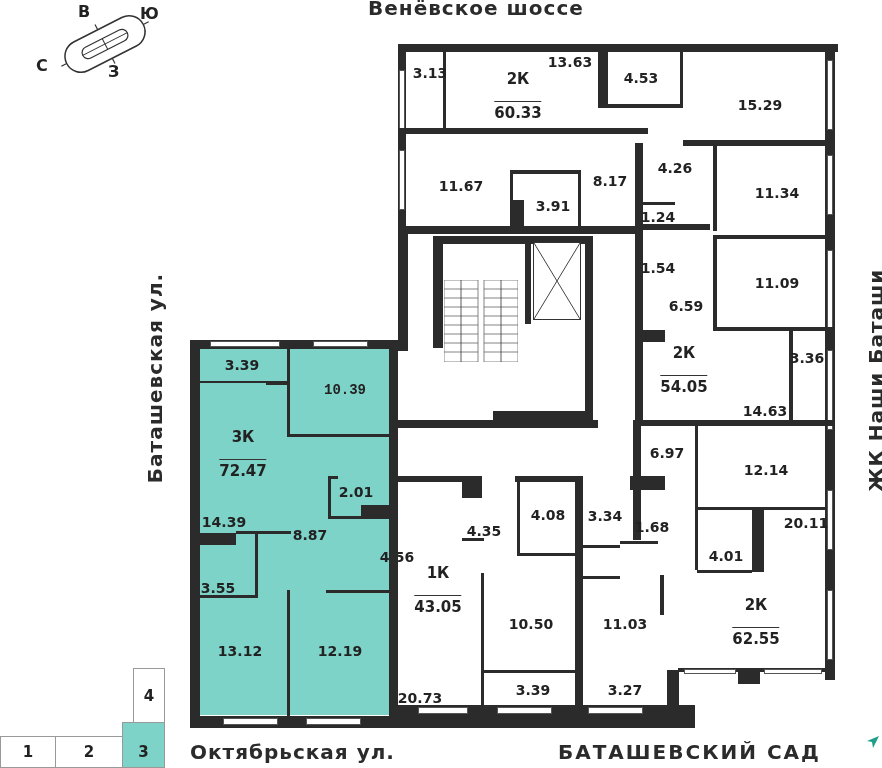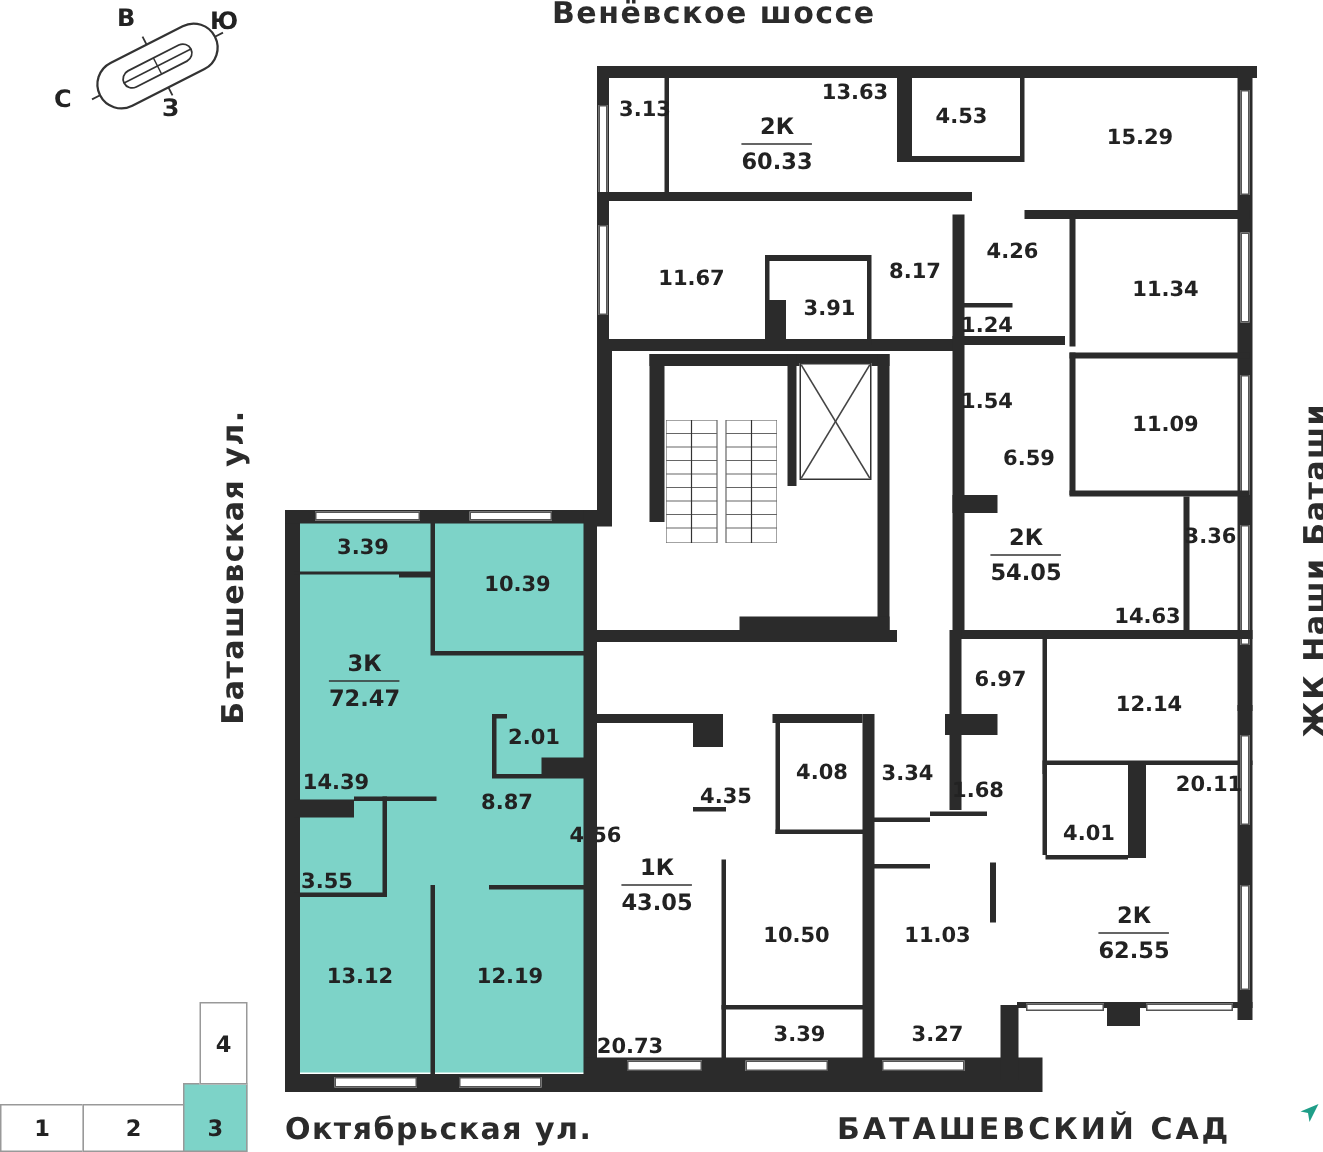--- a/index.html
+++ b/index.html
@@ -7,21 +7,21 @@
   .abs{position:absolute;}
   .street{position:absolute;font-weight:bold;color:#2b2b2b;letter-spacing:1px;font-size:20px;white-space:nowrap;}
   .street-caps{font-size:20px;letter-spacing:2px;margin-left:36px;}
   .vert-l{transform:rotate(-90deg);transform-origin:center center;}
   .room{position:absolute;background:#fff;}
   .teal{background:#7dd3c8;}
   .wall{position:absolute;background:#2b2b2b;}
   .win{position:absolute;background:#fff;border:1px solid #555;box-sizing:border-box;}
   .lbl{position:absolute;font-size:14px;font-weight:bold;color:#222;white-space:nowrap;transform:translate(-50%,-50%);}
   .apt{position:absolute;transform:translate(-50%,-50%);text-align:center;font-size:15px;font-weight:bold;color:#222;line-height:18px;}
-  .apt .type{display:block;border-bottom:1px solid #333;padding:0 4px 2px;}
+  .apt .type{display:block;border-bottom:1px solid #333;padding:0 4px 13px;}
   .apt .area{display:block;padding-top:2px;}
   .section-box{position:absolute;border:1px solid #999;box-sizing:border-box;display:flex;align-items:center;justify-content:center;font-weight:bold;font-size:15px;color:#222;background:#fff;}
   .section-box.active{background:#7dd3c8;}
 </style>
 </head>
 <body>
 
 <div class="abs" style="left:30px;top:4px;width:150px;height:80px;">
   <svg width="150" height="80" viewBox="0 0 150 80">
     <g transform="rotate(-27 75 40)">
@@ -78,21 +78,21 @@
   <div class="wall" style="left:825px;top:44px;width:10px;height:430px;"></div>
   <div class="win" style="left:827px;top:60px;width:6px;height:70px;"></div>
   <div class="win" style="left:827px;top:155px;width:6px;height:60px;"></div>
   <div class="win" style="left:827px;top:250px;width:6px;height:80px;"></div>
   <div class="win" style="left:827px;top:350px;width:6px;height:80px;"></div>
   <div class="wall" style="left:683px;top:140px;width:150px;height:6px;"></div>
 
   <span class="lbl" style="left:430px;top:73px;">3.13</span>
   <span class="lbl" style="left:570px;top:62px;">13.63</span>
   <span class="lbl" style="left:641px;top:78px;">4.53</span>
-  <span class="lbl" style="left:760px;top:92px;">15.29</span>
+  <span class="lbl" style="left:760px;top:105px;">15.29</span>
   <span class="lbl" style="left:461px;top:186px;">11.67</span>
   <span class="lbl" style="left:553px;top:206px;">3.91</span>
   <span class="lbl" style="left:610px;top:181px;">8.17</span>
   <div class="apt" style="left:518px;top:96px;">
     <span class="type">2К</span>
     <span class="area">60.33</span>
   </div>
 
   <div class="wall" style="left:635px;top:143px;width:8px;height:280px;"></div>
   <div class="wall" style="left:635px;top:224px;width:75px;height:6px;"></div>
@@ -176,24 +176,24 @@
   <div class="wall" style="left:361px;top:505px;width:30px;height:12px;"></div>
   <div class="wall" style="left:328px;top:516px;width:64px;height:3px;"></div>
   <div class="wall" style="left:196px;top:533px;width:40px;height:12px;"></div>
   <div class="wall" style="left:236px;top:531px;width:55px;height:3px;"></div>
   <div class="wall" style="left:255px;top:531px;width:3px;height:66px;"></div>
   <div class="wall" style="left:196px;top:595px;width:62px;height:3px;"></div>
   <div class="wall" style="left:287px;top:590px;width:3px;height:128px;"></div>
   <div class="wall" style="left:326px;top:590px;width:66px;height:3px;"></div>
 
   <span class="lbl" style="left:242px;top:365px;">3.39</span>
-  <span class="lbl" style="left:345px;top:390px;">10.39</span>
+  <span class="lbl" style="left:345px;top:390px;font-family:Liberation Mono, monospace;">10.39</span>
   <span class="lbl" style="left:356px;top:492px;">2.01</span>
   <span class="lbl" style="left:224px;top:522px;text-align:right;">14.39</span>
-  <span class="lbl" style="left:310px;top:535px;margin-left:28px;">8.87</span>
+  <span class="lbl" style="left:310px;top:535px;">8.87</span>
   <span class="lbl" style="left:360px;top:557px;margin-left:37px;">4.56</span>
   <span class="lbl" style="left:218px;top:588px;">3.55</span>
   <span class="lbl" style="left:240px;top:651px;">13.12</span>
   <span class="lbl" style="left:340px;top:651px;">12.19</span>
   <div class="apt" style="left:243px;top:454px;">
     <span class="type">3К</span>
     <span class="area">72.47</span>
   </div>
 
   <div class="wall" style="left:390px;top:476px;width:8px;height:252px;"></div>

